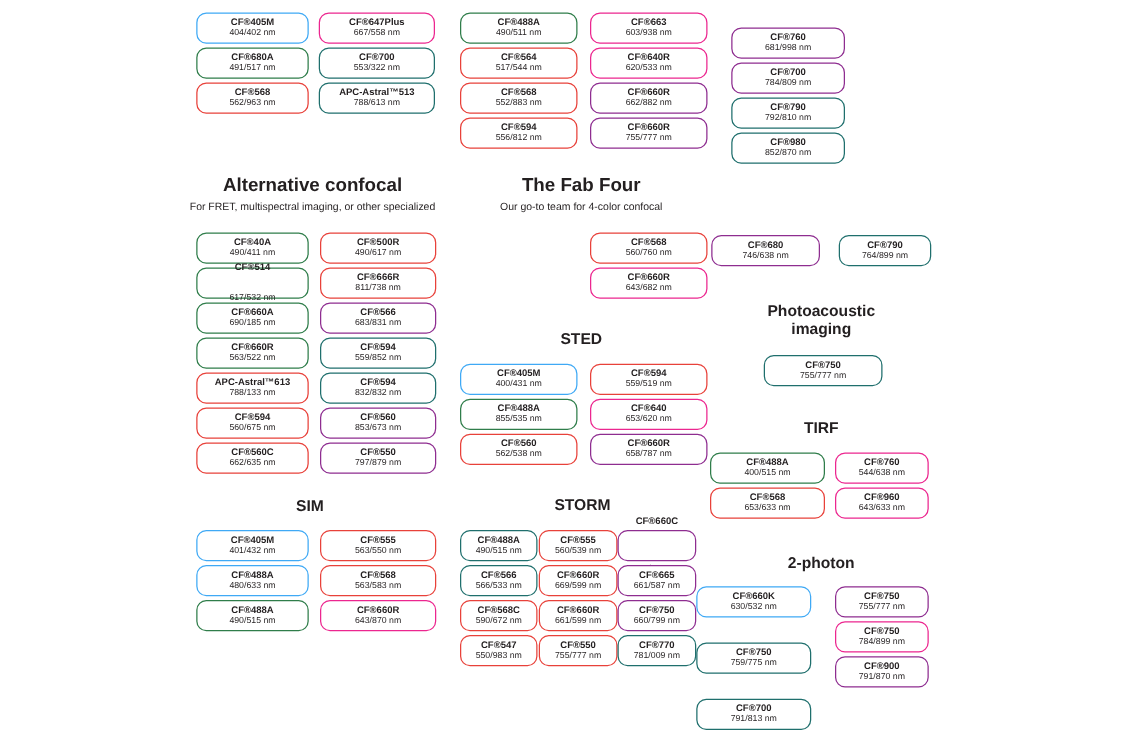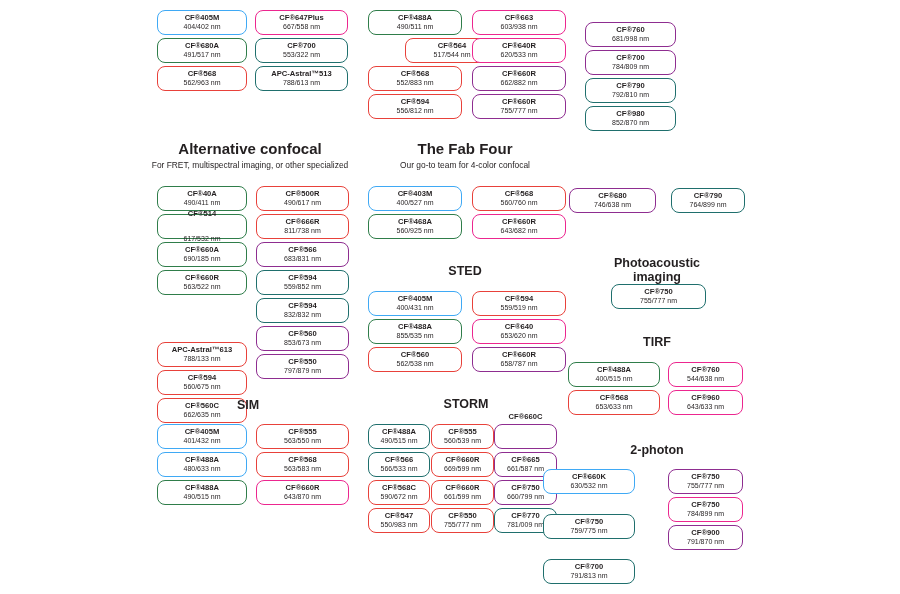--- a/index.html
+++ b/index.html
@@ -59,21 +59,21 @@
       <div class="dye-box" style="border-color: rgb(31, 111, 109);">
         <div class="dye-name">APC-Astral™513</div>
         <div class="dye-value">788/613 nm</div>
       </div>
     </div>
   <div class="dye-group" style="left:368px;top:10px;width:94px;">
       <div class="dye-box" style="border-color: rgb(47, 125, 74);">
         <div class="dye-name">CF®488A</div>
         <div class="dye-value">490/511 nm</div>
       </div>
-      <div class="dye-box" style="border-color: rgb(232, 65, 58); margin-left: 37px;">
+      <div class="dye-box" style="border-color: rgb(232, 65, 58);">
         <div class="dye-name">CF®564</div>
         <div class="dye-value">517/544 nm</div>
       </div>
       <div class="dye-box" style="border-color: rgb(232, 65, 58);">
         <div class="dye-name">CF®568</div>
         <div class="dye-value">552/883 nm</div>
       </div>
       <div class="dye-box" style="border-color: rgb(232, 65, 58);">
         <div class="dye-name">CF®594</div>
         <div class="dye-value">556/812 nm</div>
@@ -128,21 +128,21 @@
         <div class="dye-value">617/532 nm</div>
       </div>
       <div class="dye-box" style="border-color: rgb(47, 125, 74);">
         <div class="dye-name">CF®660A</div>
         <div class="dye-value">690/185 nm</div>
       </div>
       <div class="dye-box" style="border-color: rgb(47, 125, 74);">
         <div class="dye-name">CF®660R</div>
         <div class="dye-value">563/522 nm</div>
       </div>
-      <div class="dye-box" style="border-color: rgb(232, 65, 58); margin-top: 44px;">
+      <div class="dye-box" style="border-color: rgb(232, 65, 58);">
         <div class="dye-name">APC-Astral™613</div>
         <div class="dye-value">788/133 nm</div>
       </div>
       <div class="dye-box" style="border-color: rgb(232, 65, 58);">
         <div class="dye-name">CF®594</div>
         <div class="dye-value">560/675 nm</div>
       </div>
       <div class="dye-box" style="border-color: rgb(232, 65, 58);">
         <div class="dye-name">CF®560C</div>
         <div class="dye-value">662/635 nm</div>
@@ -174,30 +174,20 @@
         <div class="dye-value">853/673 nm</div>
       </div>
       <div class="dye-box" style="border-color: rgb(142, 45, 144);">
         <div class="dye-name">CF®550</div>
         <div class="dye-value">797/879 nm</div>
       </div>
     </div>
 
   <div class="section-title" style="left:465px;top:140px;">The Fab Four</div>
   <div class="section-sub" style="left:465px;top:160px;">Our go-to team for 4-color confocal</div>
-  <div class="dye-group" style="left:368px;top:186px;width:94px;">
-      <div class="dye-box" style="border-color: rgb(63, 169, 245);">
-        <div class="dye-name">CF®403M</div>
-        <div class="dye-value">400/527 nm</div>
-      </div>
-      <div class="dye-box" style="border-color: rgb(47, 125, 74);">
-        <div class="dye-name">CF®468A</div>
-        <div class="dye-value">560/925 nm</div>
-      </div>
-    </div>
   <div class="dye-group" style="left:472px;top:186px;width:94px;">
       <div class="dye-box" style="border-color: rgb(232, 65, 58);">
         <div class="dye-name">CF®568</div>
         <div class="dye-value">560/760 nm</div>
       </div>
       <div class="dye-box" style="border-color: rgb(236, 38, 143);">
         <div class="dye-name">CF®660R</div>
         <div class="dye-value">643/682 nm</div>
       </div>
     </div>
@@ -208,21 +198,21 @@
         <div class="dye-value">746/638 nm</div>
       </div>
     </div>
   <div class="dye-group" style="left:671px;top:188px;width:74px;">
       <div class="dye-box" style="border-color: rgb(31, 111, 109);">
         <div class="dye-name">CF®790</div>
         <div class="dye-value">764/899 nm</div>
       </div>
     </div>
 
-  <div class="section-title small wrap" style="left:657px;top:256px;text-align:center;">Photoacoustic imaging</div>
+  <div class="section-title small wrap" style="left:657px;top:242px;text-align:center;">Photoacoustic imaging</div>
   <div class="dye-group" style="left:611px;top:284px;width:95px;">
       <div class="dye-box" style="border-color: rgb(31, 111, 109);">
         <div class="dye-name">CF®750</div>
         <div class="dye-value">755/777 nm</div>
       </div>
     </div>
 
   <div class="section-title small" style="left:465px;top:264px;">STED</div>
   <div class="dye-group" style="left:368px;top:291px;width:94px;">
       <div class="dye-box" style="border-color: rgb(63, 169, 245);">
@@ -355,21 +345,21 @@
         <div class="dye-name">CF®750</div>
         <div class="dye-value">660/799 nm</div>
       </div>
       <div class="dye-box" style="border-color: rgb(31, 111, 109);">
         <div class="dye-name">CF®770</div>
         <div class="dye-value">781/009 nm</div>
       </div>
     </div>
 
   <div class="section-title small" style="left:657px;top:443px;">2-photon</div>
-  <div class="dye-group" style="left:543px;top:469px;width:92px;gap:20px;">
+  <div class="dye-group" style="left:557px;top:469px;width:92px;gap:20px;">
       <div class="dye-box" style="border-color: rgb(63, 169, 245);">
         <div class="dye-name">CF®660K</div>
         <div class="dye-value">630/532 nm</div>
       </div>
       <div class="dye-box" style="border-color: rgb(31, 111, 109);">
         <div class="dye-name">CF®750</div>
         <div class="dye-value">759/775 nm</div>
       </div>
       <div class="dye-box" style="border-color: rgb(31, 111, 109);">
         <div class="dye-name">CF®700</div>

